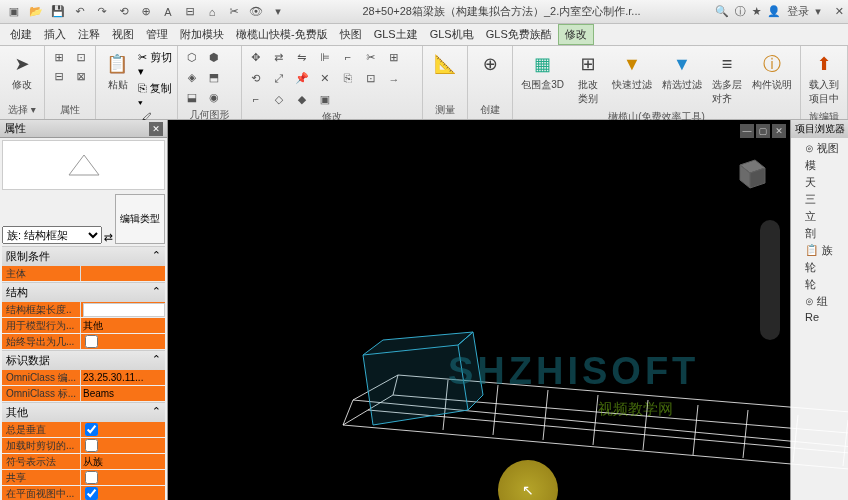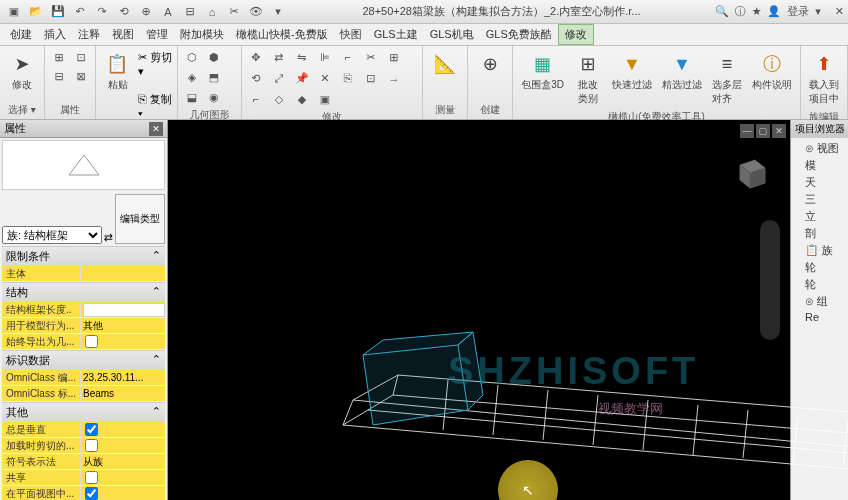--- a/index.html
+++ b/index.html
@@ -22,40 +22,40 @@
 .rbtn-sm{width:20px;height:18px;display:flex;align-items:center;justify-content:center;cursor:pointer;color:#555}
 .smcol{display:flex;flex-direction:column;gap:1px}
 .main{display:flex;height:380px}
 .props{width:168px;background:#f0f0f0;display:flex;flex-direction:column;border-right:1px solid #999}
 .props-hdr{height:18px;background:linear-gradient(#e0e0e0,#c8c8c8);display:flex;align-items:center;padding:0 4px;justify-content:space-between;border-bottom:1px solid #999}
 .props-hdr .x{width:14px;height:14px;background:#666;color:#fff;display:flex;align-items:center;justify-content:center;font-size:9px;cursor:pointer}
 .props-thumb{height:50px;background:#fff;border:1px solid #ccc;margin:2px;display:flex;align-items:center;justify-content:center}
 .props-type{display:flex;padding:2px;gap:2px;align-items:flex-end}
 .props-type select{flex:1;font-size:11px;height:18px}
 .editbtn{padding:17px 4px;border:1px solid #aaa;background:#f5f5f5;font-size:10px;cursor:pointer}
-.props-list{flex:1;overflow:auto;background:#fde047;margin:0 2px}
+.props-list{flex:1;overflow:auto;background:#f97316;margin:0 2px}
 .prop-group{background:linear-gradient(#e8e8e8,#d8d8d8);padding:2px 4px;font-size:10px;border-top:1px solid #ccc;display:flex;justify-content:space-between}
 .prop-row{display:flex;border-bottom:1px solid #eee;height:16px;align-items:center}
 .prop-row .k{width:78px;padding-left:4px;font-size:10px;color:#333;overflow:hidden;white-space:nowrap}
 .prop-row .v{flex:1;font-size:10px;padding-left:2px;border-left:1px solid #ddd;height:100%;display:flex;align-items:center}
 .prop-row input[type=checkbox]{margin-left:2px}
 .viewport{flex:1;background:#000;position:relative}
 .vp-ctrl{position:absolute;top:4px;right:4px;display:flex;gap:2px}
 .vp-ctrl span{width:14px;height:14px;background:#555;color:#ccc;display:flex;align-items:center;justify-content:center;font-size:9px;cursor:pointer}
 .cube{position:absolute;top:30px;right:20px;width:40px;height:40px}
 .navbar{position:absolute;top:100px;right:10px;width:20px;height:120px;background:rgba(80,80,80,.5);border-radius:10px}
 .browser{width:58px;background:#f0f0f0;border-left:1px solid #999}
 .browser-hdr{height:18px;background:linear-gradient(#e0e0e0,#c8c8c8);padding:0 4px;font-size:10px;display:flex;align-items:center;overflow:hidden;white-space:nowrap}
 .browser-tree{padding:2px;font-size:10px;color:#333}
 .browser-tree div{padding:1px 0 1px 12px;white-space:nowrap;overflow:hidden;cursor:pointer}
 .cursor-hl{position:absolute;left:330px;top:340px;width:60px;height:60px;background:radial-gradient(circle,#d4c030 0%,#b8a020 70%,transparent 100%);border-radius:50%;opacity:.85}
 .cursor-arrow{position:absolute;left:354px;top:362px;font-size:14px;color:#fff;pointer-events:none}
 .wireframe{position:absolute;left:170px;top:160px;width:620px;height:260px}
 .watermark{position:absolute;left:280px;top:230px;color:#1a7a8a;font-size:38px;font-weight:bold;letter-spacing:4px;opacity:.5;pointer-events:none}
-.watermark-sub{position:absolute;left:430px;top:280px;color:#f9a8d4;font-size:13px;opacity:.5}
+.watermark-sub{position:absolute;left:430px;top:280px;color:#84cc16;font-size:15px;opacity:.5}
 </style>
 </head>
 <body>
 
 <div class="titlebar">
   <div class="qat">
     <span class="qat-btn">▣</span>
     <span class="qat-btn">📂</span>
     <span class="qat-btn">💾</span>
     <span class="qat-btn">↶</span>
@@ -118,21 +118,21 @@
       </div>
     </div>
     <div class="panel-label">属性</div>
   </div>
   <div class="ribbon-panel">
     <div class="panel-body">
       <div class="rbtn">
         <span class="ico">📋</span>
         <span class="lbl">粘贴</span>
       </div>
-      <div class="smcol" style="font-size:10px;gap:14px;padding-top:2px">
+      <div class="smcol" style="font-size:10px;gap:3px;padding-top:2px">
         <span>✂ <span>剪切 ▾</span></span>
         <span>⎘ <span>复制 ▾</span></span>
         <span>🖌</span>
       </div>
     </div>
     <div class="panel-label">剪贴板</div>
   </div>
   <div class="ribbon-panel" style="width:70px">
     <div class="panel-body" style="flex-wrap:wrap">
       <span class="rbtn-sm">⬡</span>

